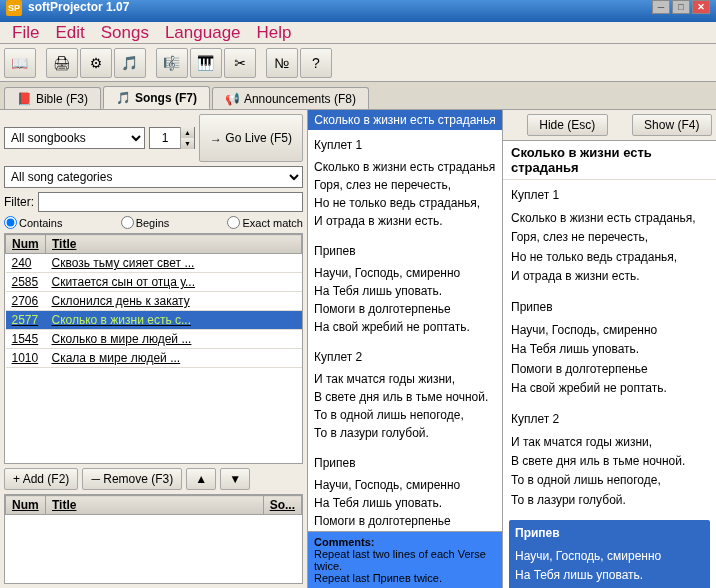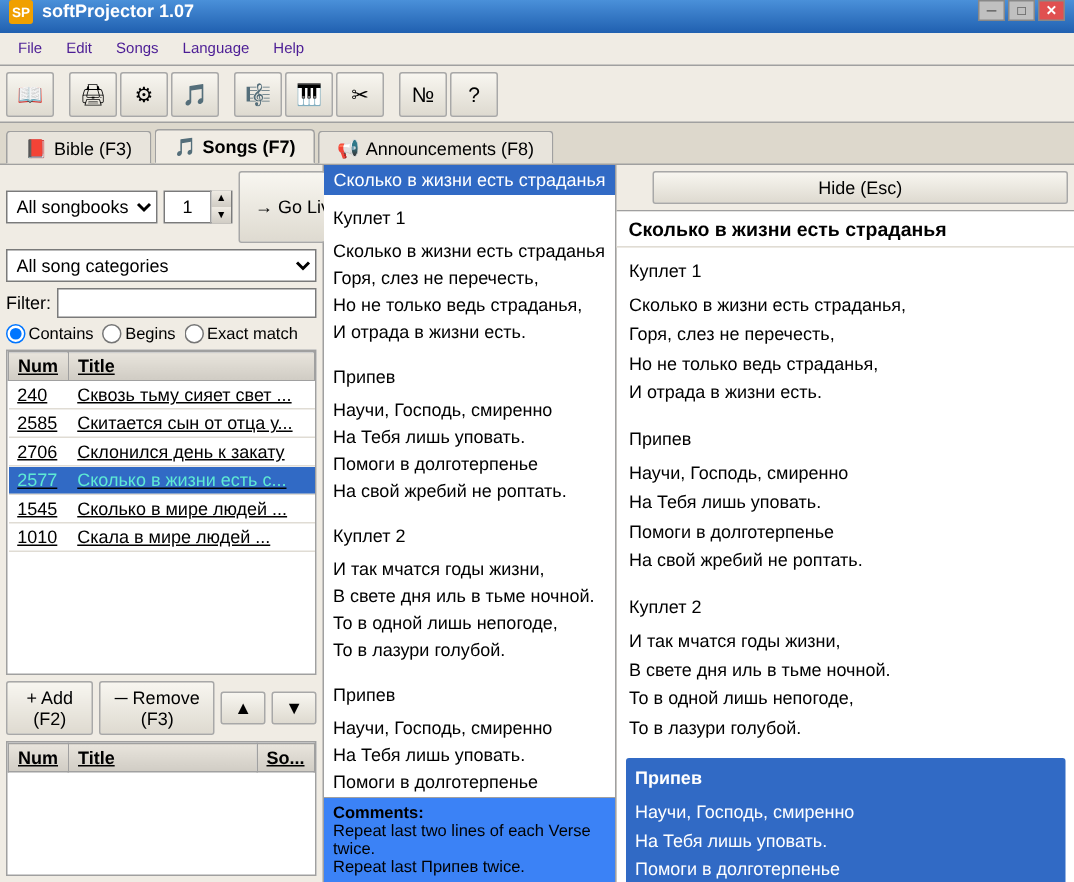--- a/index.html
+++ b/index.html
@@ -46,22 +46,22 @@
       background: #f0ece4;
       border-bottom: 1px solid #a0a0a0;
       height: 22px;
       display: flex;
       align-items: center;
       padding: 0 4px;
     }
     #menu-bar .menu-item {
       padding: 2px 8px;
       cursor: pointer;
-      font-size: 10px;
-      color: #4c1d95;
+      font-size: 17px;
+      color: #be185d;
     }
     
     #toolbar {
       background: #f0ece4;
       border-bottom: 1px solid #a0a0a0;
       height: 38px;
       display: flex;
       align-items: center;
       padding: 2px 4px;
       gap: 2px;
@@ -103,21 +103,21 @@
     }
     .tab-icon { font-size: 12px; }
     
     #main-content {
       display: flex;
       height: calc(588px - 22px - 22px - 38px - 28px);
       background: #f0ece4;
     }
     
     #left-panel {
-      width: 216px;
+      width: 308px;
       border-right: 1px solid #a0a0a0;
       display: flex;
       flex-direction: column;
       padding: 4px;
       gap: 4px;
     }
     .select-row {
       display: flex;
       align-items: center;
       gap: 4px;
@@ -173,20 +173,21 @@
       display: flex;
       align-items: center;
       font-size: 12px;
       gap: 4px;
     }
     .radio-group {
       display: flex;
       gap: 6px;
       align-items: center;
       font-size: 11px;
+      justify-content: space-between;
     }
     .radio-item { display: flex; align-items: center; gap: 2px; cursor: pointer; }
     
     #song-table-container {
       flex: 1;
       overflow: auto;
       border: 1px solid #a0a0a0;
       background: white;
     }
     table { width: 100%; border-collapse: collapse; text-decoration: underline; }
@@ -194,21 +195,21 @@
       background: linear-gradient(to bottom, #e8e4dc, #d0ccc4);
       border: 1px solid #a0a0a0;
       padding: 2px 6px;
       text-align: left;
       font-size: 12px;
       font-weight: bold;
       position: sticky;
       top: 0;
     }
     tbody tr { cursor: pointer; }
-    tbody tr.selected { background: #316ac5; color: #5eead4; }
+    tbody tr.selected { background: #316ac5; color: #bef264; }
     tbody td {
       border-bottom: 1px solid #e0dcd4;
       padding: 2px 6px;
       font-size: 12px;
       white-space: nowrap;
       overflow: hidden;
       text-overflow: ellipsis;
       max-width: 160px;
     }
     
@@ -490,20 +491,21 @@
     </div>
     <div id="comments-area">
       <span class="comments-label">Comments:</span>
       <div id="comments-text-div">Repeat last two lines of each Verse twice.<br>Repeat last Припев twice.</div>
     </div>
   </div>
 
   <div id="right-panel">
     <div id="right-header">
       <button class="right-btn">Hide (Esc)</button>
+      <button class="right-btn">Show (F4)</button>
     </div>
     <div id="right-title">Сколько в жизни есть страданья</div>
     <div id="right-lyrics">
       <div id="right-verses-container">
           <div class="verse-block">
             <div class="verse-heading">Куплет 1</div>
             <div class="verse-text">Сколько в жизни есть страданья,<br>Горя, слез не перечесть,<br>Но не только ведь страданья,<br>И отрада в жизни есть.</div>
           </div>
           <div class="verse-block">
             <div class="verse-heading">Припев</div>

